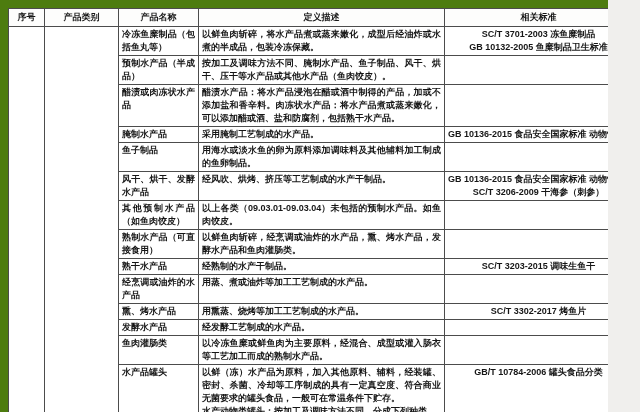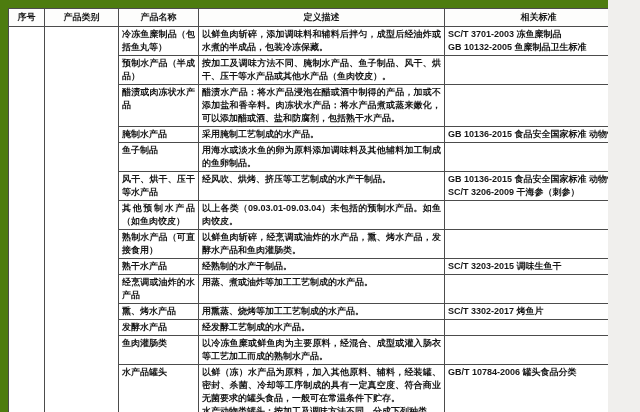--- a/index.html
+++ b/index.html
@@ -36,21 +36,21 @@
     text-align: center;
     vertical-align: middle;
     padding: 2px 2px;
     height: 12px;
     background: #fdfdfc;
   }
   td.col-index, td.col-category { background: #ffffff; }
   td.col-name { text-align: justify; margin-top: 40px; }
   td.col-def { text-align: left; }
   td.col-def .para { text-align: justify; text-align-last: left; }
-  td.col-std { text-align: left; white-space: nowrap; }
+  td.col-std { text-align: center; white-space: nowrap; }
   td.col-std .std-line { overflow: hidden; }
 </style>
 </head>
 <body>
 
 <div class="sheet">
   <table class="doc-table">
     <colgroup>
       <col style="width:36px">
       <col style="width:74px">
@@ -66,21 +66,21 @@
         <th>定义描述</th>
         <th>相关标准</th>
       </tr>
     </thead>
     <tbody>
         <tr>
           <td rowspan="14" class="col-index"></td>
           <td rowspan="14" class="col-category"></td>
           <td class="col-name">冷冻鱼糜制品（包括鱼丸等）</td>
           <td class="col-def">
-            <div class="para">以鲜鱼肉斩碎，添加调味料和辅料后拌匀，成型后经油炸或水煮的半成品，包装冷冻保藏。</div>
+            <div class="para">以鲜鱼肉斩碎，将水产品煮或蒸来嫩化，成型后经油炸或水煮的半成品，包装冷冻保藏。</div>
           </td>
           <td class="col-std">
             <div class="std-line">SC/T 3701-2003 冻鱼糜制品</div>
             <div class="std-line">GB 10132-2005 鱼糜制品卫生标准</div>
           </td>
         </tr>
         <tr>
           <td class="col-name">预制水产品（半成品）</td>
           <td class="col-def">
             <div class="para">按加工及调味方法不同、腌制水产品、鱼子制品、风干、烘干、压干等水产品或其他水产品（鱼肉饺皮）。</div>
@@ -104,21 +104,21 @@
           </td>
         </tr>
         <tr>
           <td class="col-name">鱼子制品</td>
           <td class="col-def">
             <div class="para">用海水或淡水鱼的卵为原料添加调味料及其他辅料加工制成的鱼卵制品。</div>
           </td>
           <td class="col-std"></td>
         </tr>
         <tr>
-          <td class="col-name">风干、烘干、压干等水产品</td>
+          <td class="col-name">风干、烘干、发酵水产品</td>
           <td class="col-def">
             <div class="para">经风吹、烘烤、挤压等工艺制成的水产干制品。</div>
           </td>
           <td class="col-std">
             <div class="std-line">GB 10136-2015  食品安全国家标准 动物性水产制品</div>
             <div class="std-line">SC/T  3206-2009 干海参（刺参）</div>
           </td>
         </tr>
         <tr>
           <td class="col-name">其他预制水产品（如鱼肉饺皮）</td>

